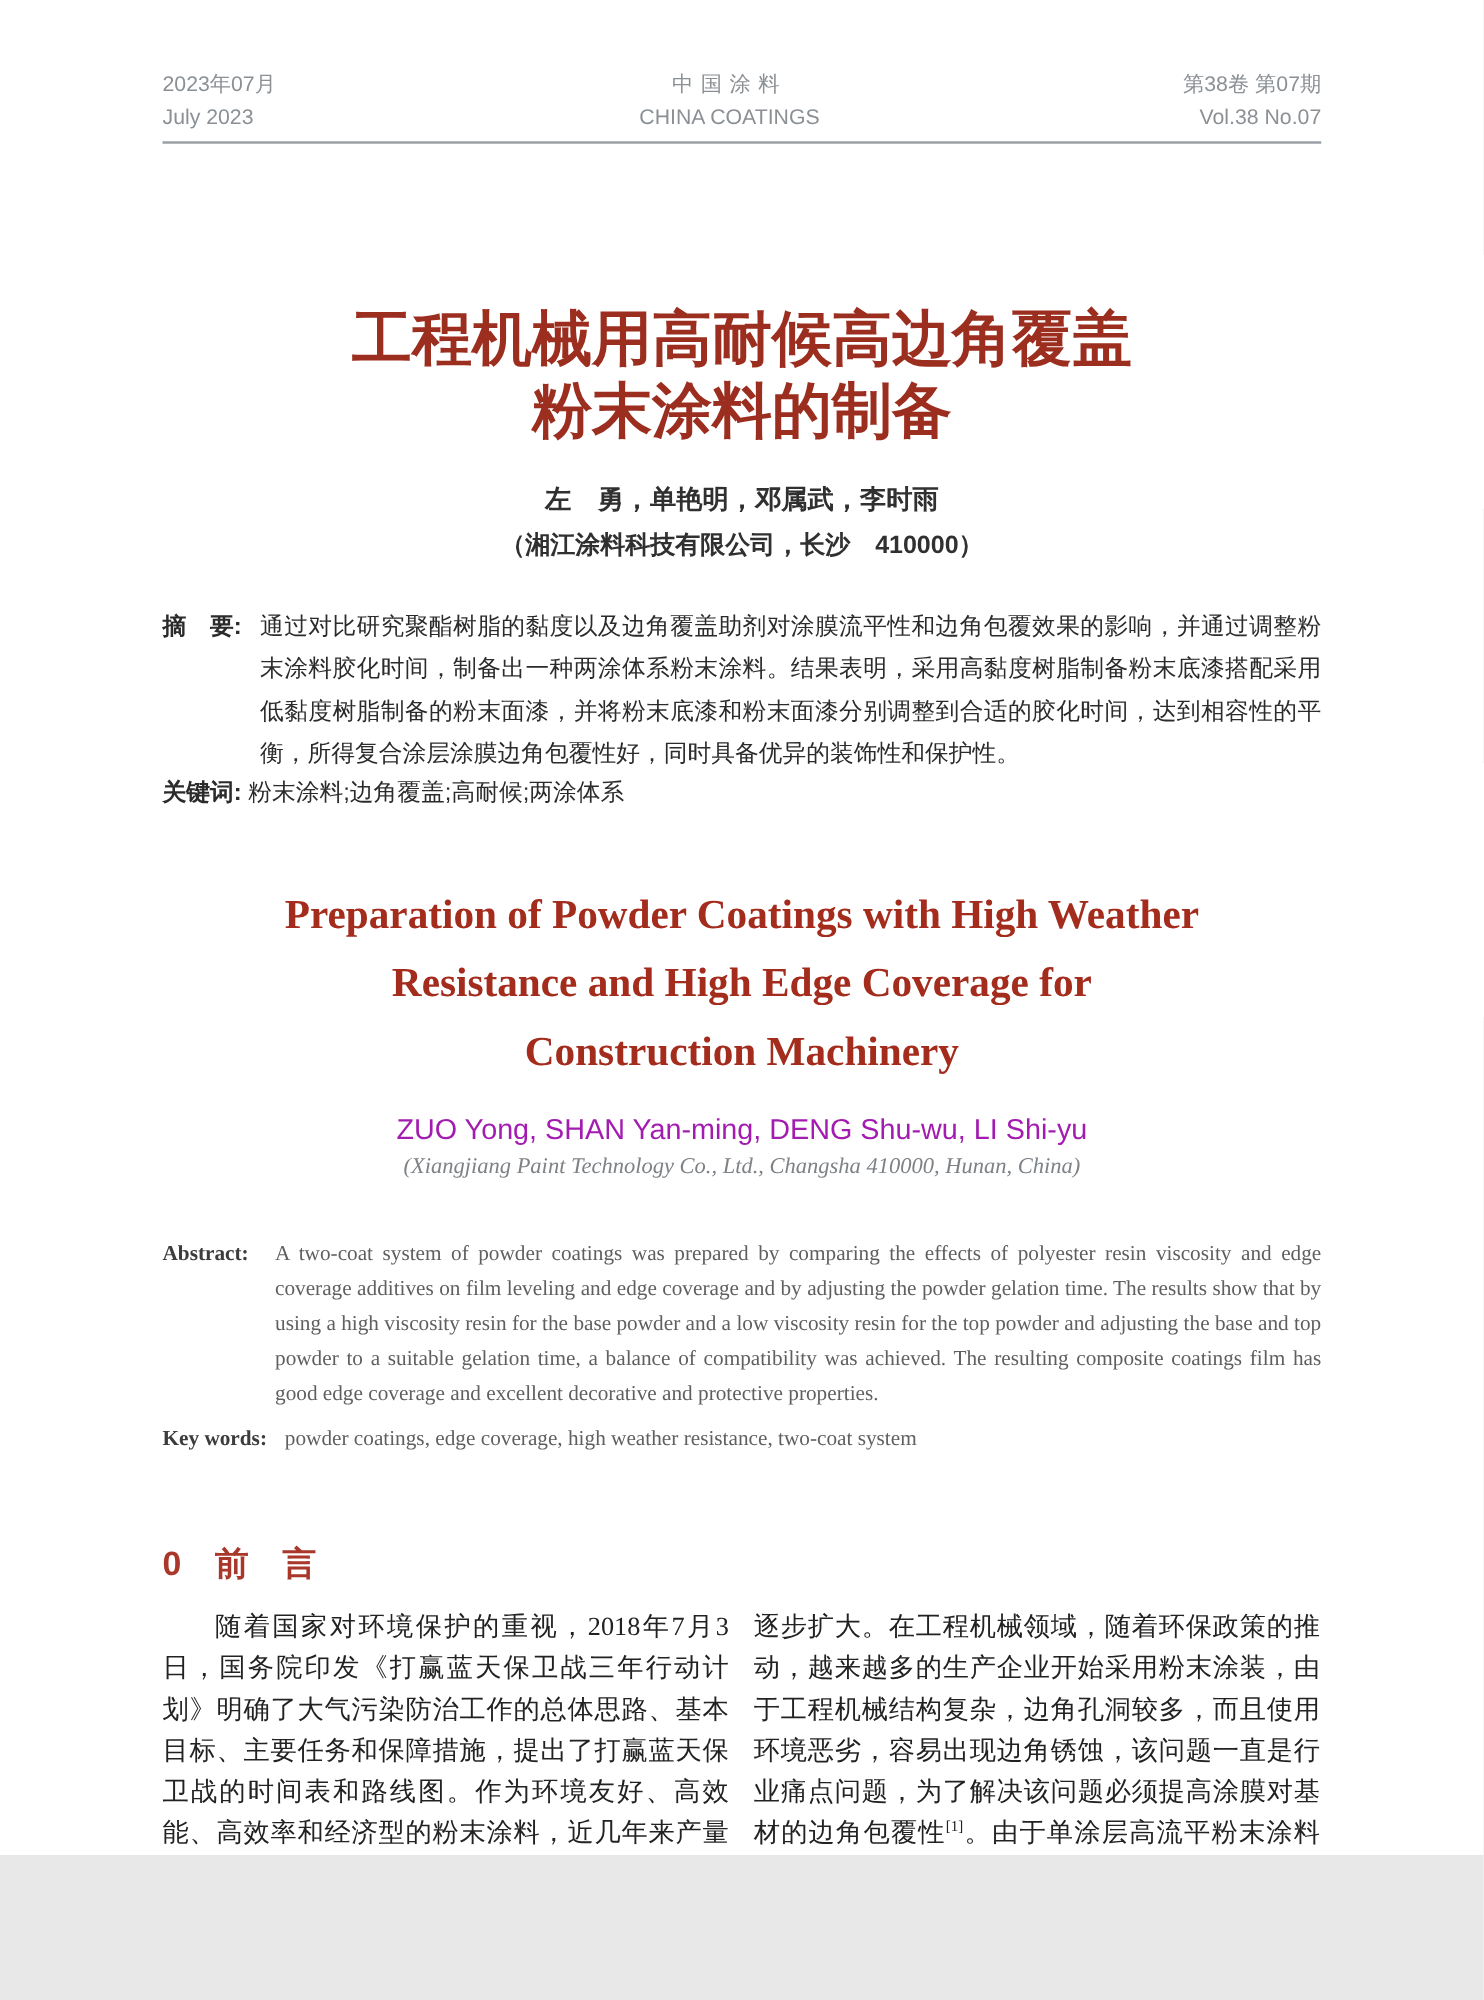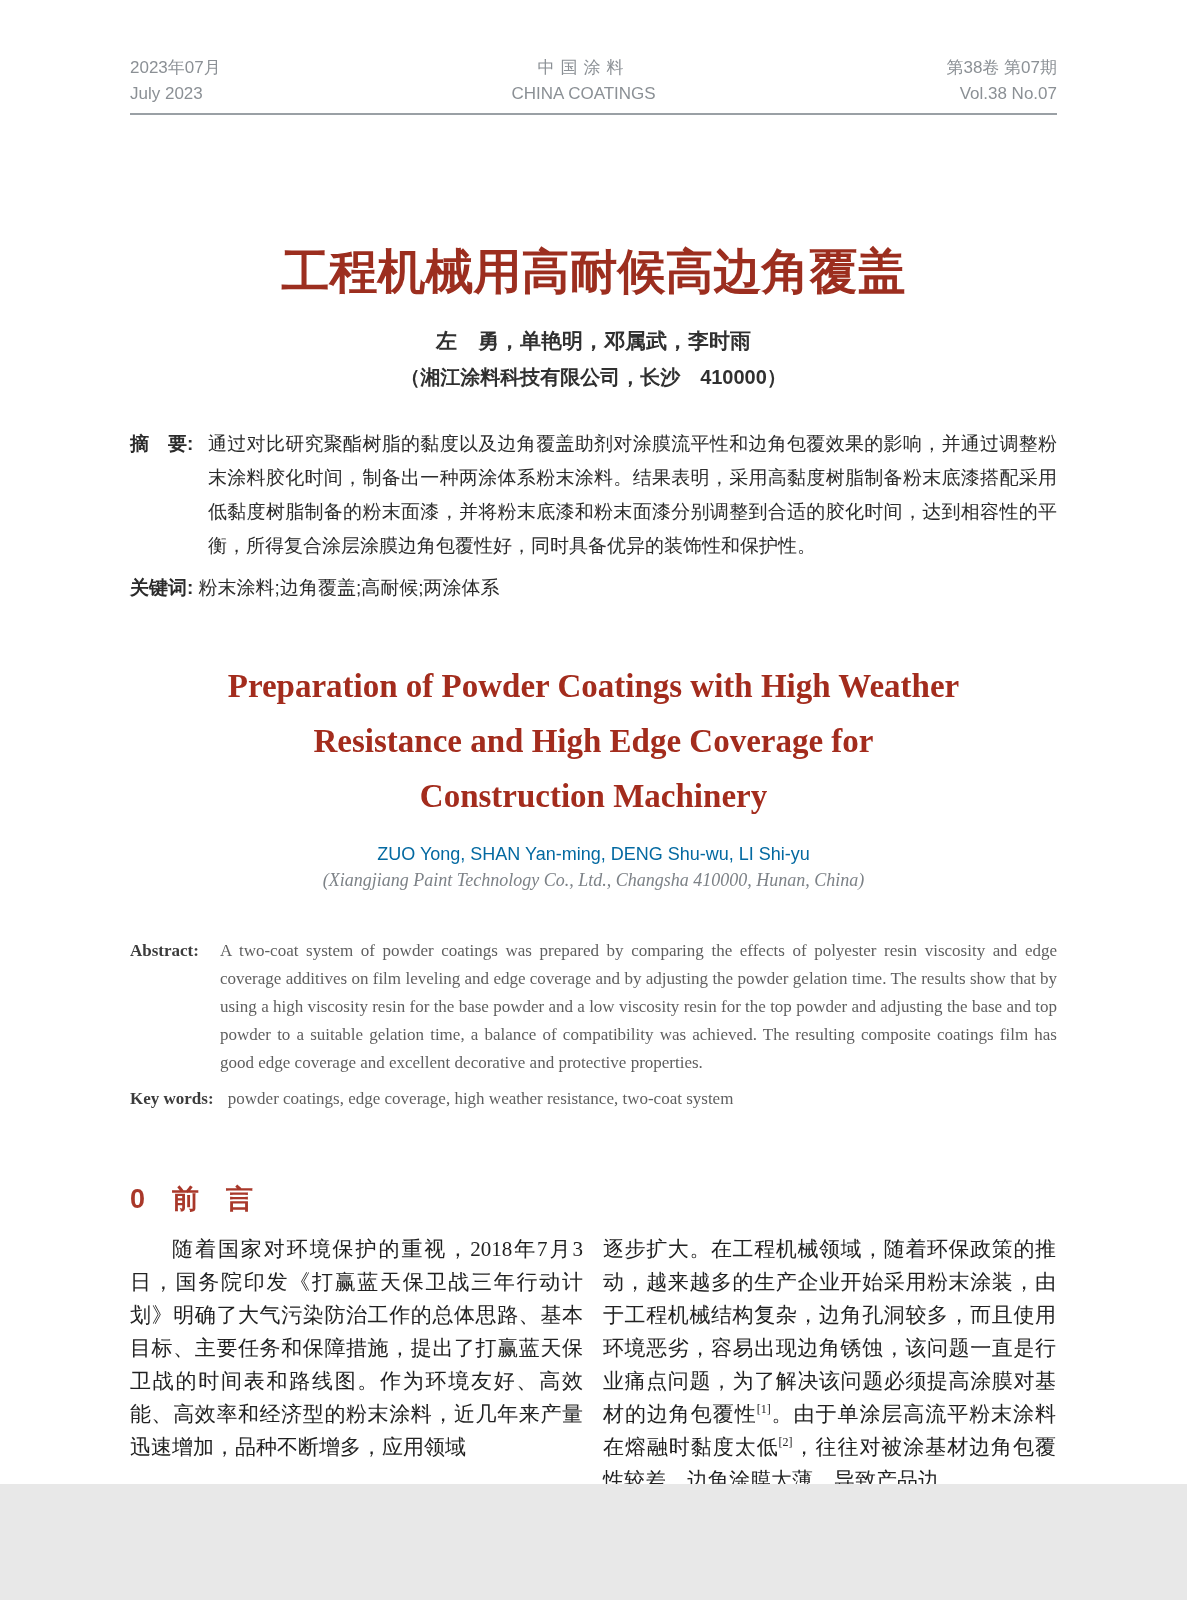--- a/index.html
+++ b/index.html
@@ -33,38 +33,38 @@
   }
   .authors-zh { margin-top:26px; text-align:center; font-size:21px; font-weight:bold; color:#303030; }
   .affil-zh   { margin-top:9px;  text-align:center; font-size:20px; font-weight:bold; color:#303030; }
 
   
   .abs-zh {
     position:relative; margin-top:36px; padding-left:78px;
     font-size:19px; line-height:34px; text-align:justify; color:#2b2b2b;
   }
   .abs-zh .lbl { position:absolute; left:0; top:0; font-weight:bold; }
-  .kw-zh { margin-top:12px; font-size:19px; color:#2b2b2b; }
+  .kw-zh { margin-top:0; font-size:19px; color:#2b2b2b; }
   .kw-zh .lbl { font-weight:bold; }
 
   .meta-row {
     margin-top:17px; display:flex; justify-content:space-between;
     font-size:19px; color:#2b2b2b;
   }
   .meta-row .lbl { font-weight:bold; }
   .meta-row sup { font-size:12px; }
   .doi-line { margin-top:13px; font-size:18px; color:#333; font-family:"Liberation Serif", serif; }
 
   
   .title-en {
     margin-top:58px; text-align:center;
     color:#a32c1d; font-weight:bold; font-size:33px; line-height:55px;
     font-family:"Liberation Serif", serif;
   }
-  .authors-en { margin-top:20px; text-align:center; font-size:18px; color:#0369a1; }
+  .authors-en { margin-top:20px; text-align:center; font-size:23px; color:#a21caf; }
   .affil-en {
     margin-top:5px; text-align:center; font-size:18px; color:#7d8287;
     font-style:italic; font-family:"Liberation Serif", serif;
   }
 
   
   .abs-en {
     position:relative; margin-top:46px; padding-left:90px;
     font-size:17px; line-height:28px; text-align:justify;
     color:#5f5f5f; font-family:"Liberation Serif", serif;
@@ -125,20 +125,21 @@
       </div>
       <div class="h-right">
         <div>第38卷 第07期</div>
         <div>Vol.38  No.07</div>
       </div>
     </div>
     <hr class="header-rule">
 
     <div class="title-zh">
       <div>工程机械用高耐候高边角覆盖</div>
+      <div>粉末涂料的制备</div>
     </div>
     <div class="authors-zh">左　勇，单艳明，邓属武，李时雨</div>
     <div class="affil-zh">（湘江涂料科技有限公司，长沙　410000）</div>
 
     <div class="abs-zh">
       <span class="lbl">摘　要:</span>
       <span>通过对比研究聚酯树脂的黏度以及边角覆盖助剂对涂膜流平性和边角包覆效果的影响，并通过调整粉末涂料胶化时间，制备出一种两涂体系粉末涂料。结果表明，采用高黏度树脂制备粉末底漆搭配采用低黏度树脂制备的粉末面漆，并将粉末底漆和粉末面漆分别调整到合适的胶化时间，达到相容性的平衡，所得复合涂层涂膜边角包覆性好，同时具备优异的装饰性和保护性。</span>
     </div>
     <div class="kw-zh">
       <span class="lbl">关键词:</span>

